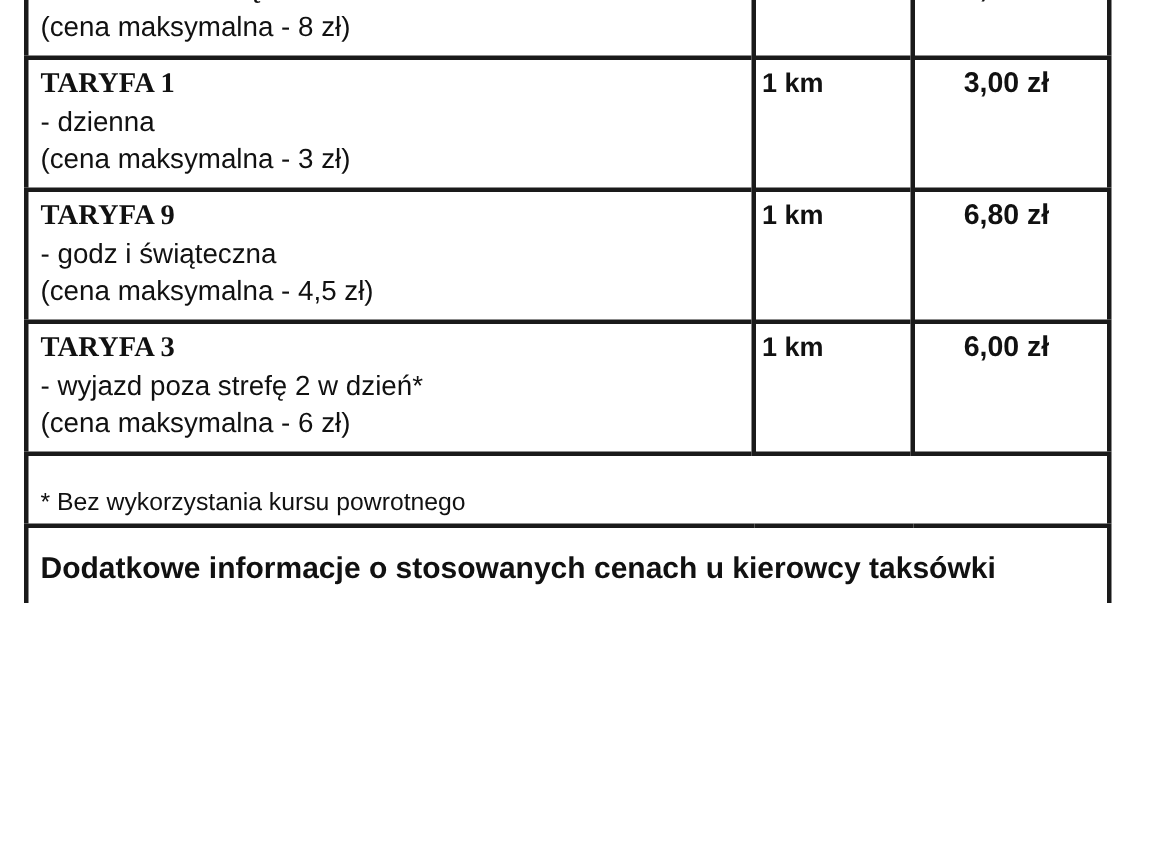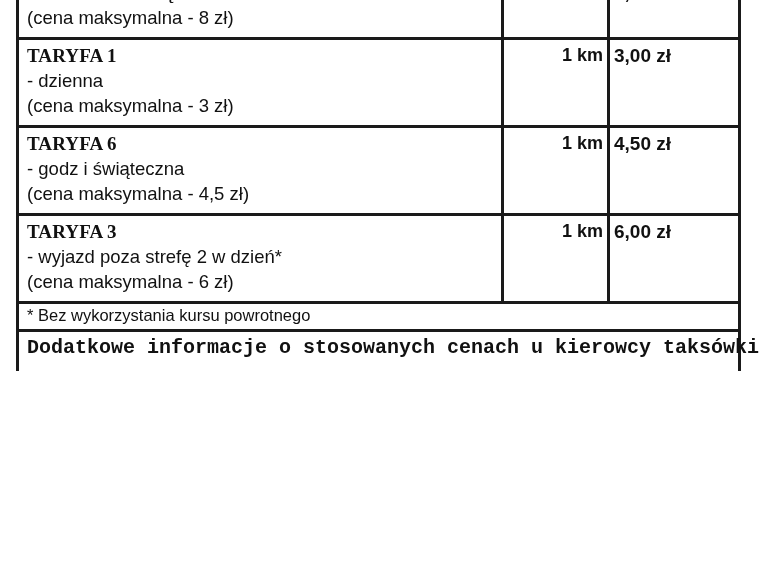--- a/index.html
+++ b/index.html
@@ -48,25 +48,25 @@
     border-bottom: 0;
     vertical-align: top;
     padding: 0;
   }
   table.fare-table tr.fare-row > td.desc-cell {
     border-right: 3px solid #1a1a1a;
     padding: 3px 6px 7px 8px;
   }
   table.fare-table tr.fare-row > td.unit-cell {
     border-right: 3px solid #1a1a1a;
-    text-align: right;
+    text-align: left;
     padding: 3px 4px 7px 4px;
   }
   table.fare-table tr.fare-row > td.price-cell {
-    text-align: left;
+    text-align: center;
     padding: 3px 10px 7px 4px;
   }
 
   
   table.fare-table tr.fare-row.no-unit > td.unit-cell {
     border-right: 3px solid #1a1a1a;
   }
 
   .row-title {
     font-weight: bold;
@@ -92,36 +92,35 @@
     font-weight: bold;
     font-size: 19px;
     line-height: 25px;
     white-space: nowrap;
   }
 
   
   tr.note-row > td {
     border-top: 3px solid #1a1a1a;
     border-bottom: 3px solid #1a1a1a;
-    padding: 0 8px 3px 8px;
+    padding: 20px 8px 3px 8px;
     vertical-align: middle;
   }
   .note-text {
     font-weight: normal;
     font-size: 16.5px;
     line-height: 22px;
     white-space: nowrap;
   }
 
   
   tr.banner-row > td {
     border-top: 3px solid #1a1a1a;
-    padding: 3px 8px 10px 8px;
+    padding: 14px 8px 10px 8px;
     vertical-align: top;
-    font-family: Liberation Mono, monospace;
   }
   .banner-text {
     font-weight: bold;
     font-size: 20px;
     line-height: 26px;
     white-space: nowrap;
   }
 </style>
 </head>
 <body>
@@ -158,29 +157,29 @@
           <td class="unit-cell">
             <div class="unit-text">1 km</div>
           </td>
           <td class="price-cell">
             <div class="price-text">3,00 zł</div>
           </td>
         </tr>
 
         <tr class="fare-row">
           <td class="desc-cell">
-            <div class="row-title">TARYFA 6</div>
+            <div class="row-title">TARYFA 9</div>
             <div class="row-sub">- godz i świąteczna</div>
             <div class="row-sub">(cena maksymalna - 4,5 zł)</div>
           </td>
           <td class="unit-cell">
             <div class="unit-text">1 km</div>
           </td>
           <td class="price-cell">
-            <div class="price-text">4,50 zł</div>
+            <div class="price-text">6,80 zł</div>
           </td>
         </tr>
 
         <tr class="fare-row">
           <td class="desc-cell">
             <div class="row-title">TARYFA 3</div>
             <div class="row-sub">- wyjazd poza strefę 2 w dzień*</div>
             <div class="row-sub">(cena maksymalna - 6 zł)</div>
           </td>
           <td class="unit-cell">

